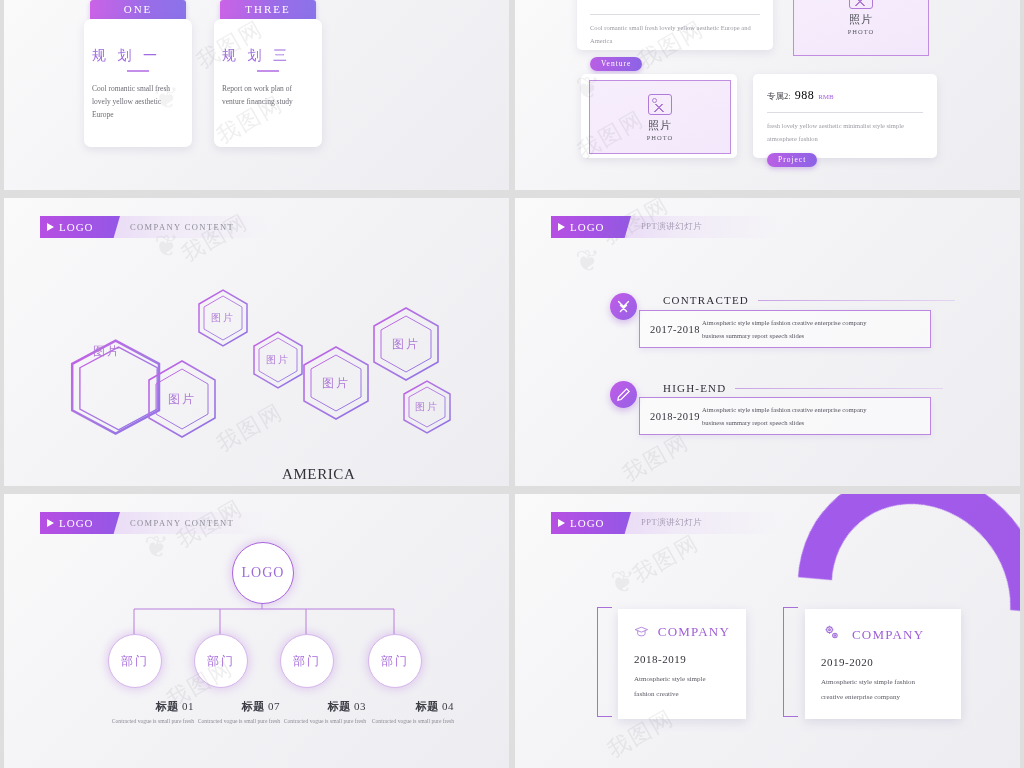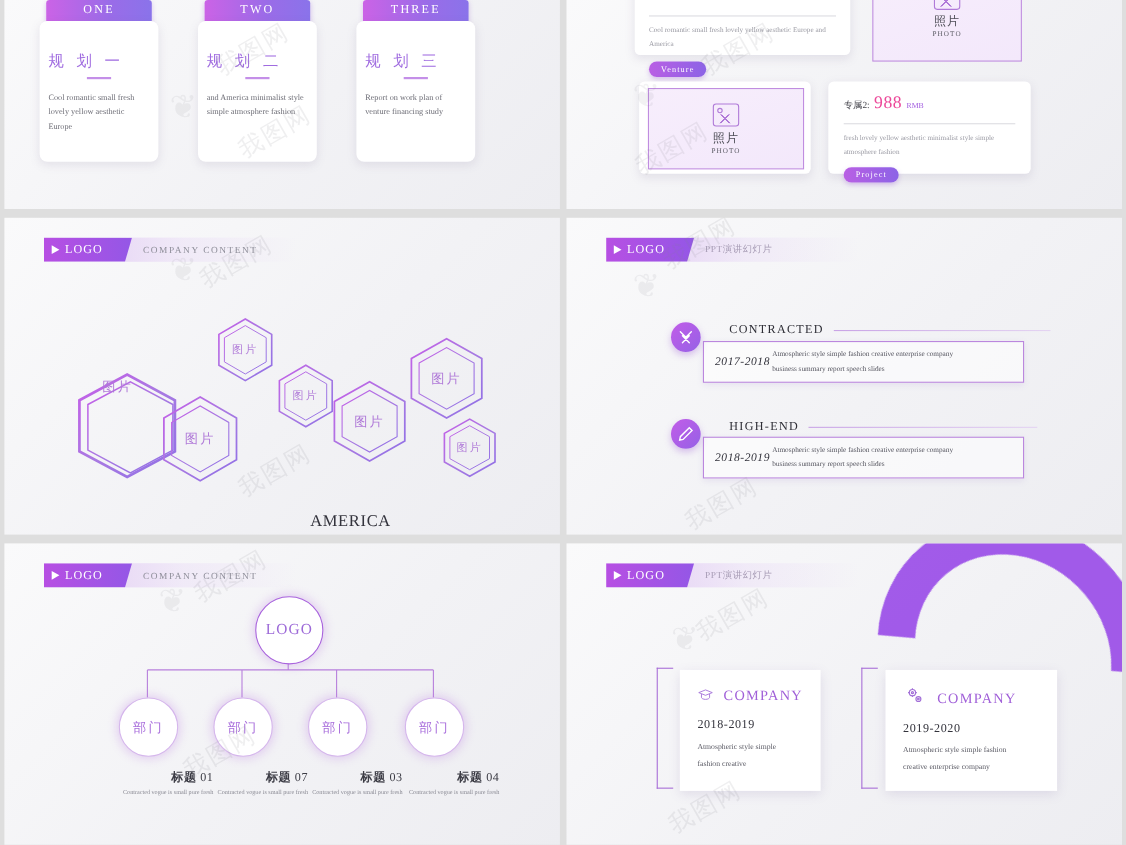--- a/index.html
+++ b/index.html
@@ -29,21 +29,21 @@
     position:absolute;font-size:22px;color:rgba(130,130,140,.13);
     transform:rotate(-30deg);white-space:nowrap;letter-spacing:2px;
     font-family:"DejaVu Sans",sans-serif;
   }
   .wm b{
     position:absolute;font-size:30px;color:rgba(130,130,140,.10);
     font-family:"DejaVu Sans",sans-serif;font-weight:400;
   }
 
   
-  .cards{display:flex;gap:36px;padding:0 0 0 32px;}
+  .cards{display:flex;gap:22px;padding:0 0 0 80px;}
   .card3{width:108px;}
   .card3 .tag{
     width:96px;margin:0 auto;height:19px;line-height:19px;text-align:center;
     color:#fff;font-size:11px;letter-spacing:2px;
     background:linear-gradient(90deg,#cb63e6 0%,#9a6ce8 60%,#8a73ea 100%);
     border-radius:3px 3px 0 0;
     box-shadow:0 2px 5px rgba(150,90,210,.30);
   }
   .card3 .body{
     background:#fff;border-radius:7px;height:128px;
@@ -81,21 +81,21 @@
     display:flex;flex-direction:column;align-items:center;justify-content:center;
   }
   .photobox .zh{font-size:11px;color:#4c4c55;letter-spacing:1px;}
   .photobox .en{font-size:6.5px;color:#5a5a63;letter-spacing:1px;margin-top:1px;}
   .ico-img{width:22px;height:19px;border:1.3px solid #b07ad8;border-radius:3px;position:relative;margin-bottom:3px;}
   .ico-img::before{content:"";position:absolute;left:3px;top:3px;width:3px;height:3px;border:1.2px solid #b07ad8;border-radius:50%;}
   .ico-img::after{content:"";position:absolute;left:2px;bottom:2px;width:16px;height:8px;
     background:linear-gradient(45deg,transparent 48%,#b07ad8 48%,#b07ad8 56%,transparent 56%),
                linear-gradient(-45deg,transparent 48%,#b07ad8 48%,#b07ad8 56%,transparent 56%);}
   .price-zh{font-size:8.5px;color:#45454d;}
-  .price-num{font-size:16px;color:#ec4899;letter-spacing:.5px;}
+  .price-num{font-size:12px;color:#000000;letter-spacing:.5px;}
   .price-cur{font-size:7px;color:#a35ee0;}
 
   
   .hdr{
     position:absolute;left:36px;top:18px;width:230px;height:22px;
     background:linear-gradient(90deg,rgba(205,160,238,.55) 0%,rgba(226,205,245,.30) 55%,rgba(240,235,250,0) 100%);
     display:flex;align-items:center;
   }
   .hdr .logo{
     height:22px;min-width:64px;padding:0 9px 0 7px;
@@ -130,21 +130,21 @@
     display:flex;align-items:center;justify-content:center;
     box-shadow:0 3px 7px rgba(150,80,210,.35);z-index:3;
   }
   .ttitle{font-size:11px;color:#2e2e36;letter-spacing:1.2px;}
   .ttl-rule{height:1px;background:linear-gradient(90deg,#c9a4e6,#e4d4f2);flex:1;margin-left:9px;}
   .tbox{
     border:1px solid #bb87de;background:rgba(255,255,255,.55);
     display:flex;align-items:center;padding:7px 10px;box-sizing:border-box;
     box-shadow:0 2px 6px rgba(140,110,190,.13);
   }
-  .tyear{font-size:10.5px;color:#31313a;letter-spacing:.5px;white-space:nowrap;margin-right:2px;font-style:italic;}
+  .tyear{font-size:10.5px;color:#31313a;letter-spacing:.5px;white-space:nowrap;margin-right:2px;}
   .tdesc{font-size:6.6px;color:#55555f;line-height:2.0;}
 
   
   .orgwrap{position:absolute;inset:0;}
   .ocircle{
     position:absolute;border-radius:50%;background:#fff;
     display:flex;align-items:center;justify-content:center;
     box-shadow:0 0 9px 2px rgba(186,120,224,.30);
   }
   .ocircle.root{border:1.5px solid #a964dd;}
@@ -189,28 +189,20 @@
 
       <div class="card3">
         <div class="tag">ONE</div>
         <div class="body">
           <div class="zh">规 划 一</div>
           <div class="dash"></div>
           <div class="en">Cool romantic small fresh lovely yellow aesthetic Europe</div>
         </div>
       </div>
 
-      <div class="card3">
-        <div class="tag">TWO</div>
-        <div class="body">
-          <div class="zh">规 划 二</div>
-          <div class="dash"></div>
-          <div class="en">and America minimalist style simple atmosphere fashion</div>
-        </div>
-      </div>
 
       <div class="card3">
         <div class="tag">THREE</div>
         <div class="body">
           <div class="zh">规 划 三</div>
           <div class="dash"></div>
           <div class="en">Report on work plan of venture financing study</div>
         </div>
       </div>
 

